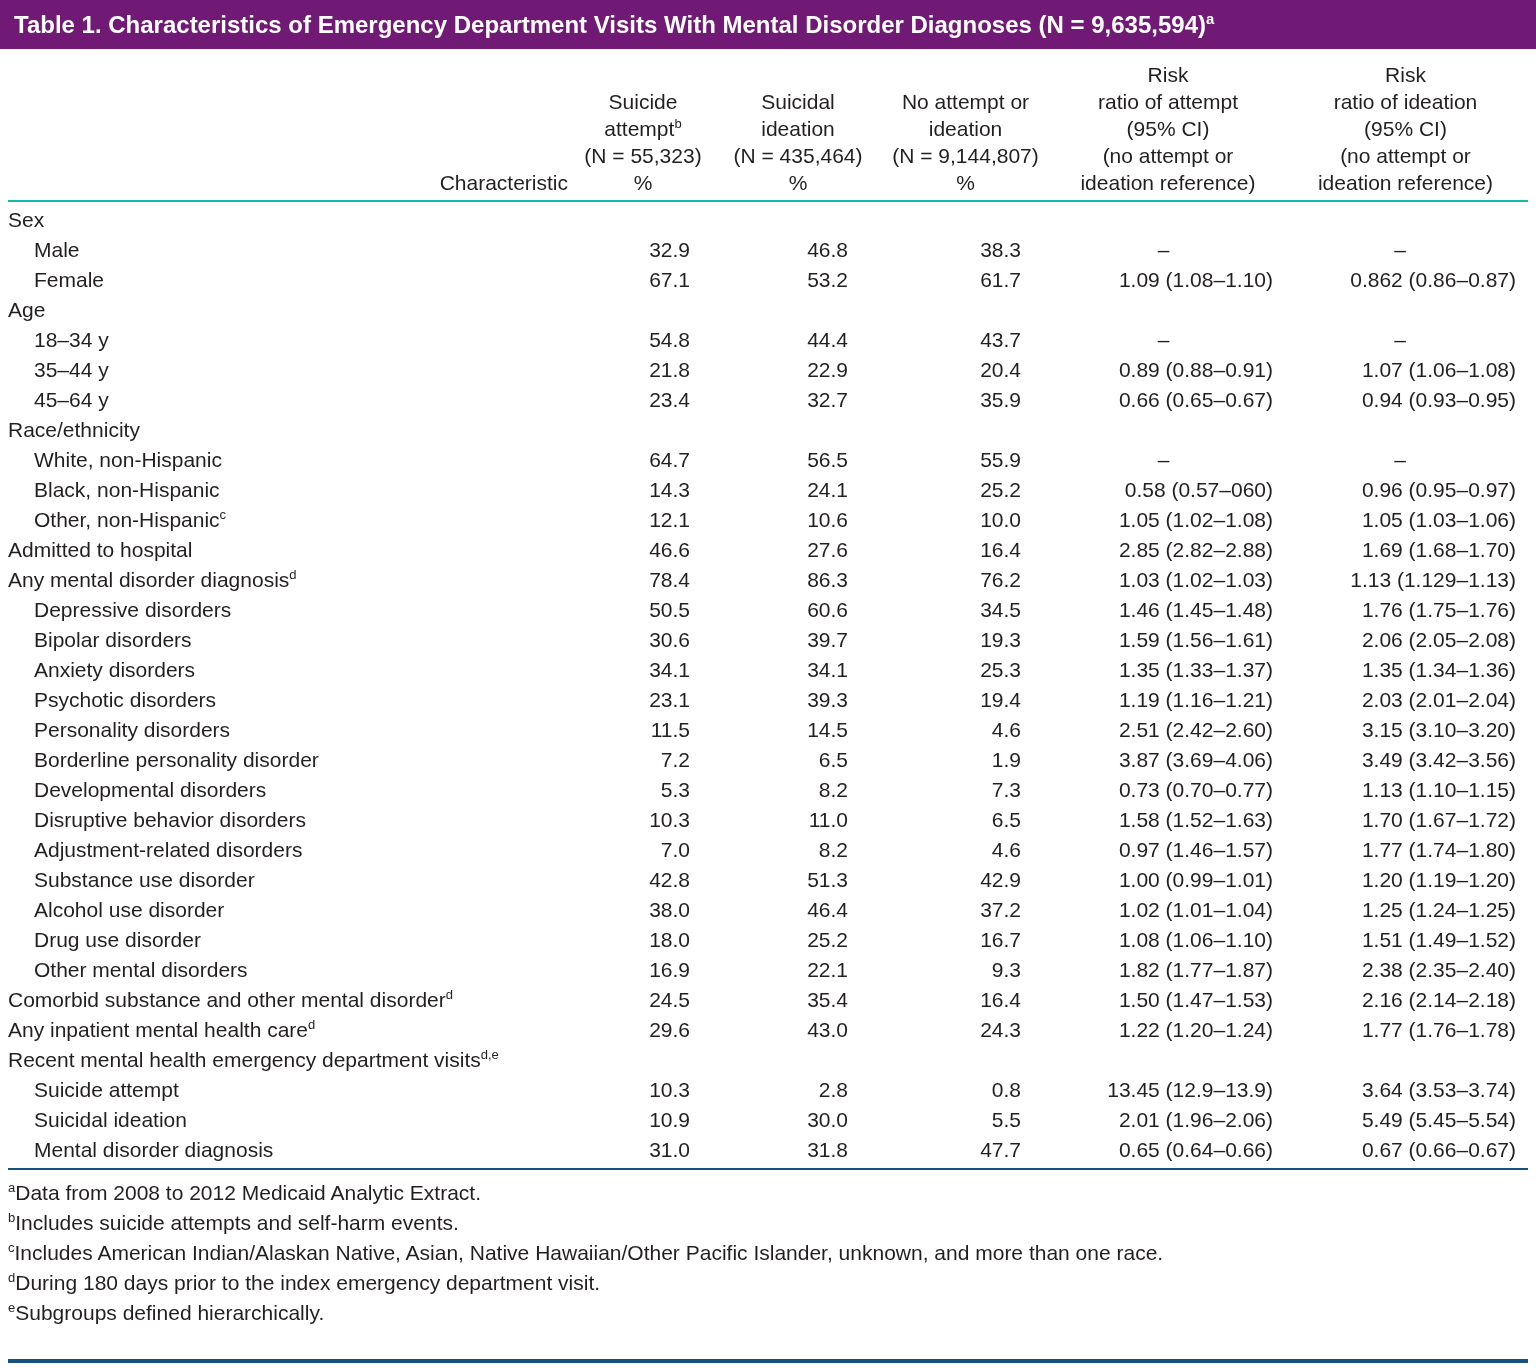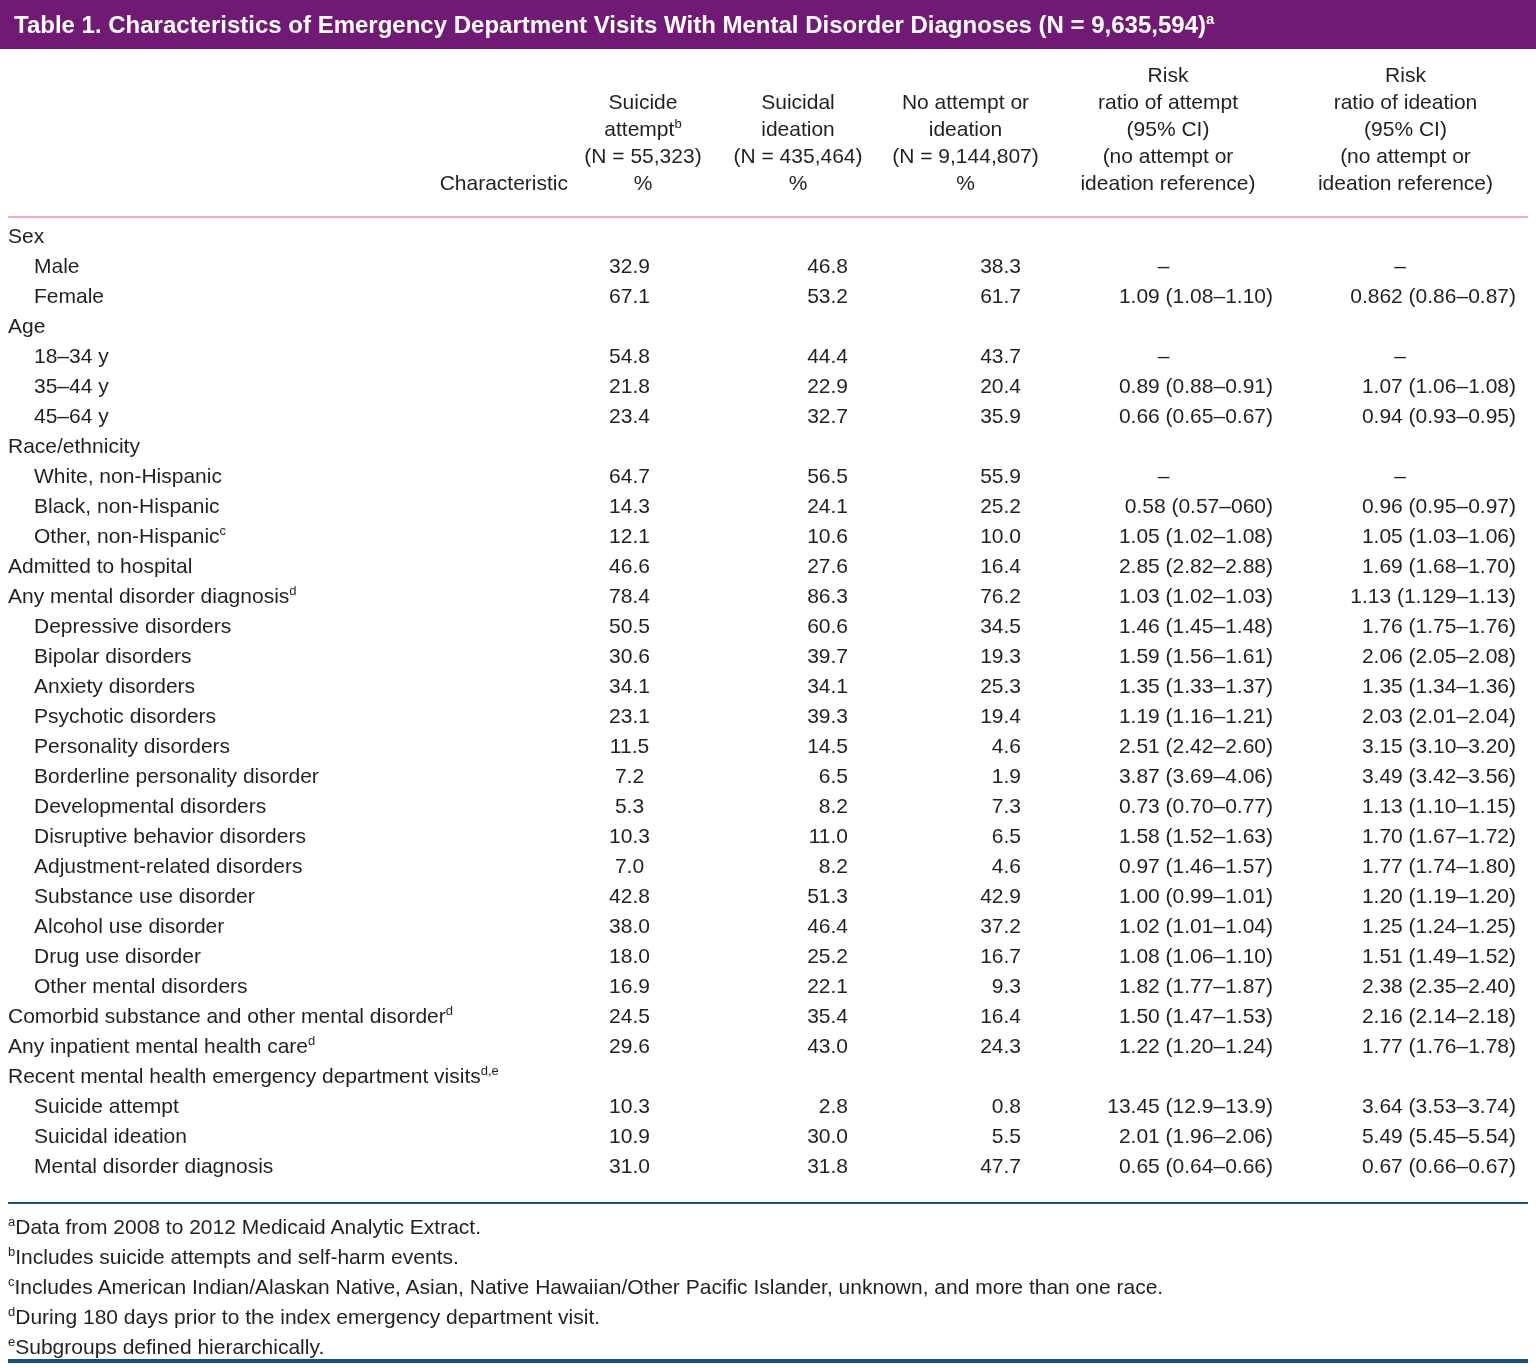--- a/index.html
+++ b/index.html
@@ -10,35 +10,35 @@
   }
   sup{font-size:0.62em;line-height:0;vertical-align:super;}
   .title-bar{
     background:#701a75;color:#ffffff;font-weight:bold;font-size:24px;
     height:49px;line-height:49px;padding:0 14px;white-space:nowrap;
   }
   .table-wrap{padding:0 8px;}
   table{border-collapse:collapse;width:1520px;font-size:21px;table-layout:fixed;}
   thead th{
     vertical-align:bottom;font-weight:normal;line-height:27px;
-    padding:12px 0 20px 0;border-bottom:2px solid #f9a8d4;
+    padding:12px 0 4px 0;border-bottom:2px solid #14b8a6;
   }
   th.col-char{text-align:right;}
   th.col-num{text-align:center;}
   tbody td{line-height:30px;padding-top:0;padding-bottom:0;text-align:right;}
   td.char{text-align:left;padding-left:0;}
   td.char.indent{padding-left:26px;}
-  td:nth-child(2){padding-right:28px;text-align:center;}
+  td:nth-child(2){padding-right:28px;}
   td:nth-child(3){padding-right:30px;}
   td:nth-child(4){padding-right:32px;}
   td:nth-child(5){padding-right:10px;}
   td:nth-child(6){padding-right:12px;}
   td.dash{text-align:center;}
   tbody tr:first-child td{padding-top:3px;}
-  tbody tr:last-child td{border-bottom:2px solid #15527f;padding-bottom:21px;}
+  tbody tr:last-child td{border-bottom:2px solid #15527f;padding-bottom:3px;}
   .footnotes{padding:8px 12px 0 8px;font-size:21px;line-height:30px;}
   .bottom-rule{
     position:absolute;left:8px;right:8px;bottom:5px;height:4px;background:#15527f;
   }
 </style>
 </head>
 <body>
 
 <div class="title-bar">
   <span>Table 1. Characteristics of Emergency Department Visits With Mental Disorder Diagnoses (N = 9,635,594)</span><sup>a</sup>

